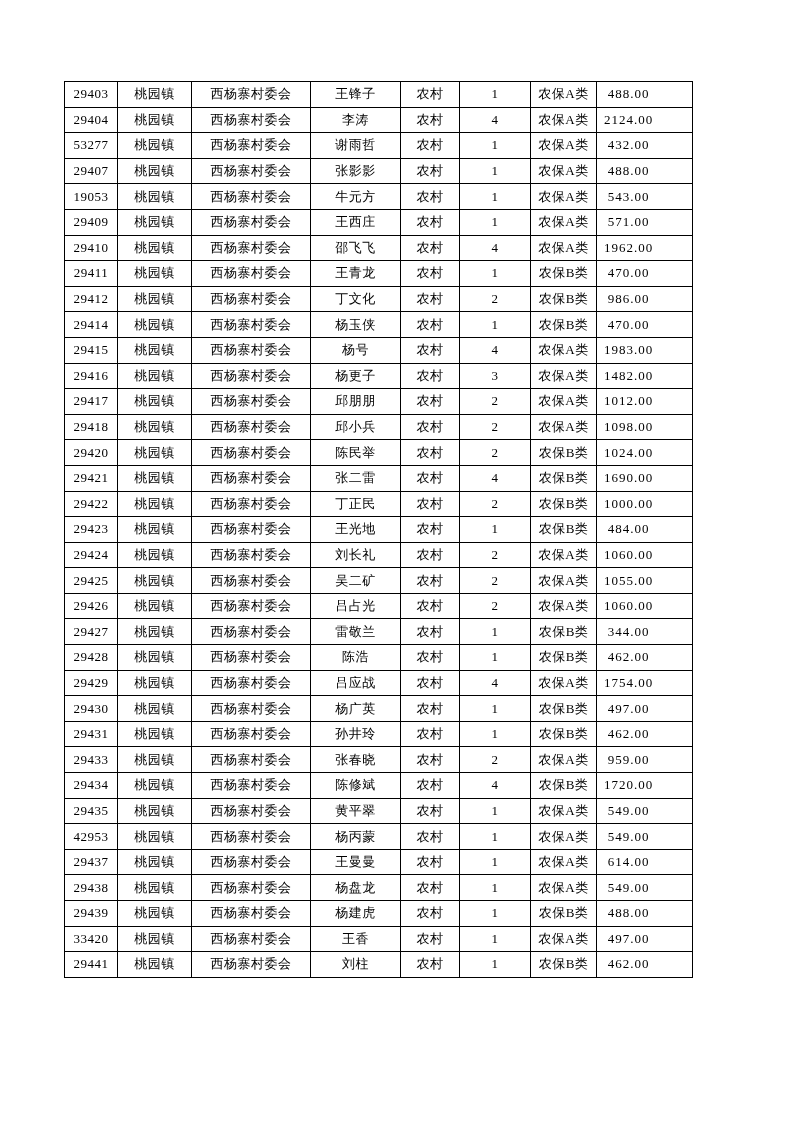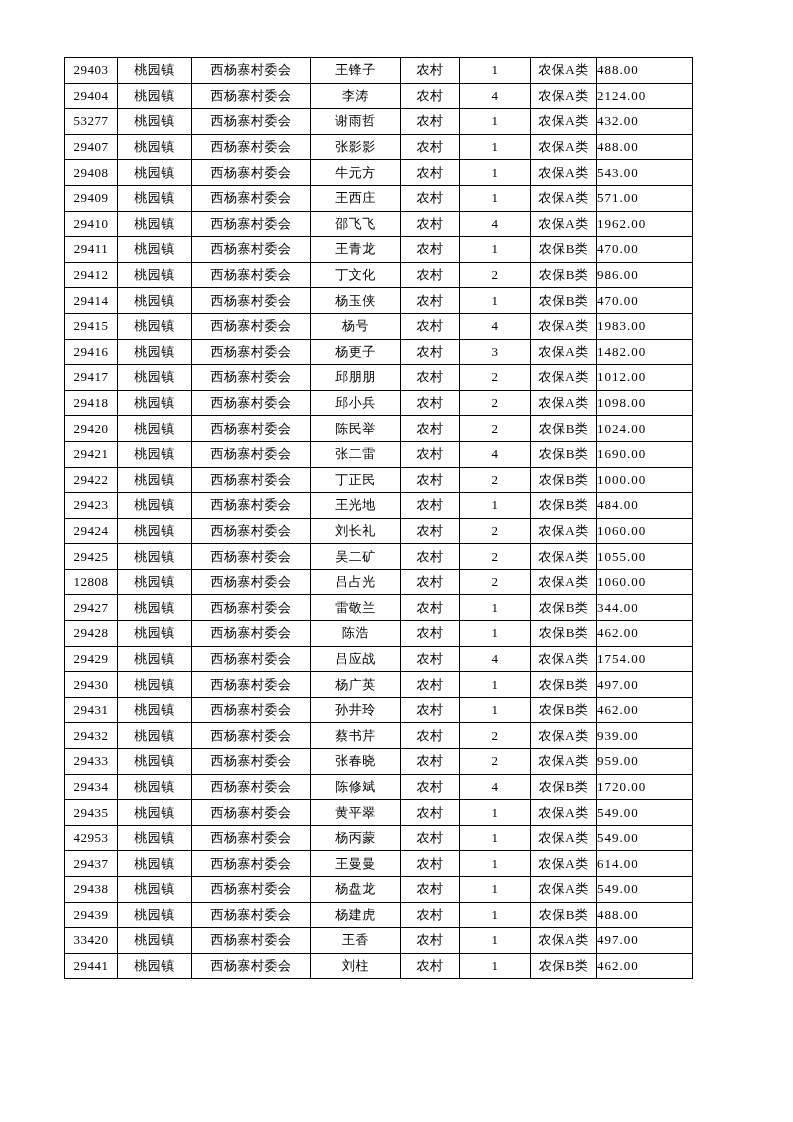--- a/index.html
+++ b/index.html
@@ -9,41 +9,41 @@
   }
   body {
     width: 793px;
     height: 1122px;
     position: relative;
     font-family: "Liberation Serif", "DejaVu Serif", serif;
     color: #000000;
   }
   .sheet {
     position: absolute;
-    top: 57px;
+    top: 81px;
     left: 64px;
   }
   table.data-table {
     border-collapse: collapse;
     table-layout: fixed;
     width: 628px;
     font-size: 13px;
   }
   table.data-table td {
     border: 1px solid #000000;
     height: 24.6px;
     padding: 0;
     text-align: center;
     vertical-align: middle;
     white-space: nowrap;
     overflow: hidden;
     letter-spacing: 0.5px;
   }
   table.data-table td.amount {
-    text-align: left;
+    text-align: center;
     padding-right: 32px;
     letter-spacing: 1px;
   }
 </style>
 </head>
 <body>
 
 <div class="sheet">
   <table class="data-table">
     <colgroup>
@@ -91,21 +91,21 @@
           <td>29407</td>
           <td>桃园镇</td>
           <td>西杨寨村委会</td>
           <td>张影影</td>
           <td>农村</td>
           <td>1</td>
           <td>农保A类</td>
           <td class="amount">488.00</td>
         </tr>
         <tr>
-          <td>29408</td>
+          <td>19053</td>
           <td>桃园镇</td>
           <td>西杨寨村委会</td>
           <td>牛元方</td>
           <td>农村</td>
           <td>1</td>
           <td>农保A类</td>
           <td class="amount">543.00</td>
         </tr>
         <tr>
           <td>29409</td>
@@ -251,21 +251,21 @@
           <td>29425</td>
           <td>桃园镇</td>
           <td>西杨寨村委会</td>
           <td>吴二矿</td>
           <td>农村</td>
           <td>2</td>
           <td>农保A类</td>
           <td class="amount">1055.00</td>
         </tr>
         <tr>
-          <td>12808</td>
+          <td>29426</td>
           <td>桃园镇</td>
           <td>西杨寨村委会</td>
           <td>吕占光</td>
           <td>农村</td>
           <td>2</td>
           <td>农保A类</td>
           <td class="amount">1060.00</td>
         </tr>
         <tr>
           <td>29427</td>
@@ -309,30 +309,20 @@
         </tr>
         <tr>
           <td>29431</td>
           <td>桃园镇</td>
           <td>西杨寨村委会</td>
           <td>孙井玲</td>
           <td>农村</td>
           <td>1</td>
           <td>农保B类</td>
           <td class="amount">462.00</td>
-        </tr>
-        <tr>
-          <td>29432</td>
-          <td>桃园镇</td>
-          <td>西杨寨村委会</td>
-          <td>蔡书芹</td>
-          <td>农村</td>
-          <td>2</td>
-          <td>农保A类</td>
-          <td class="amount">939.00</td>
         </tr>
         <tr>
           <td>29433</td>
           <td>桃园镇</td>
           <td>西杨寨村委会</td>
           <td>张春晓</td>
           <td>农村</td>
           <td>2</td>
           <td>农保A类</td>
           <td class="amount">959.00</td>

